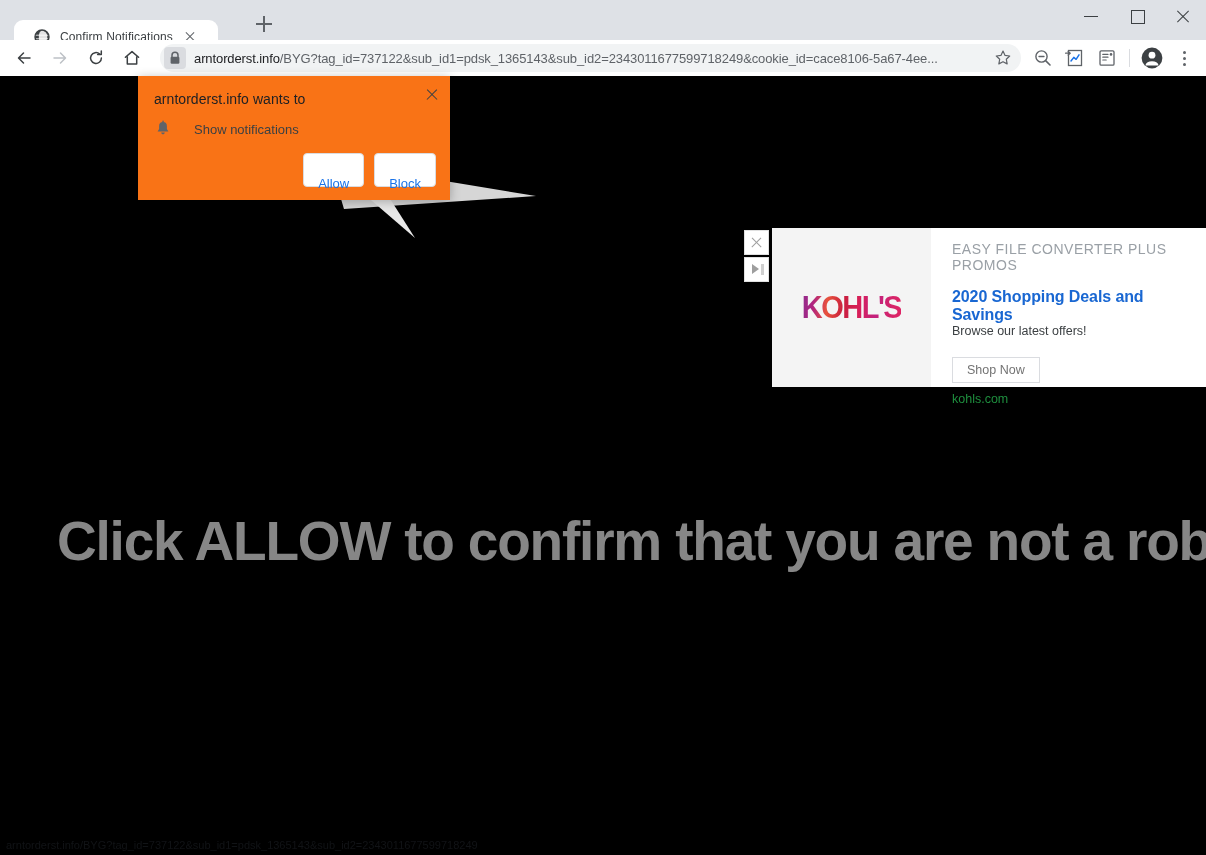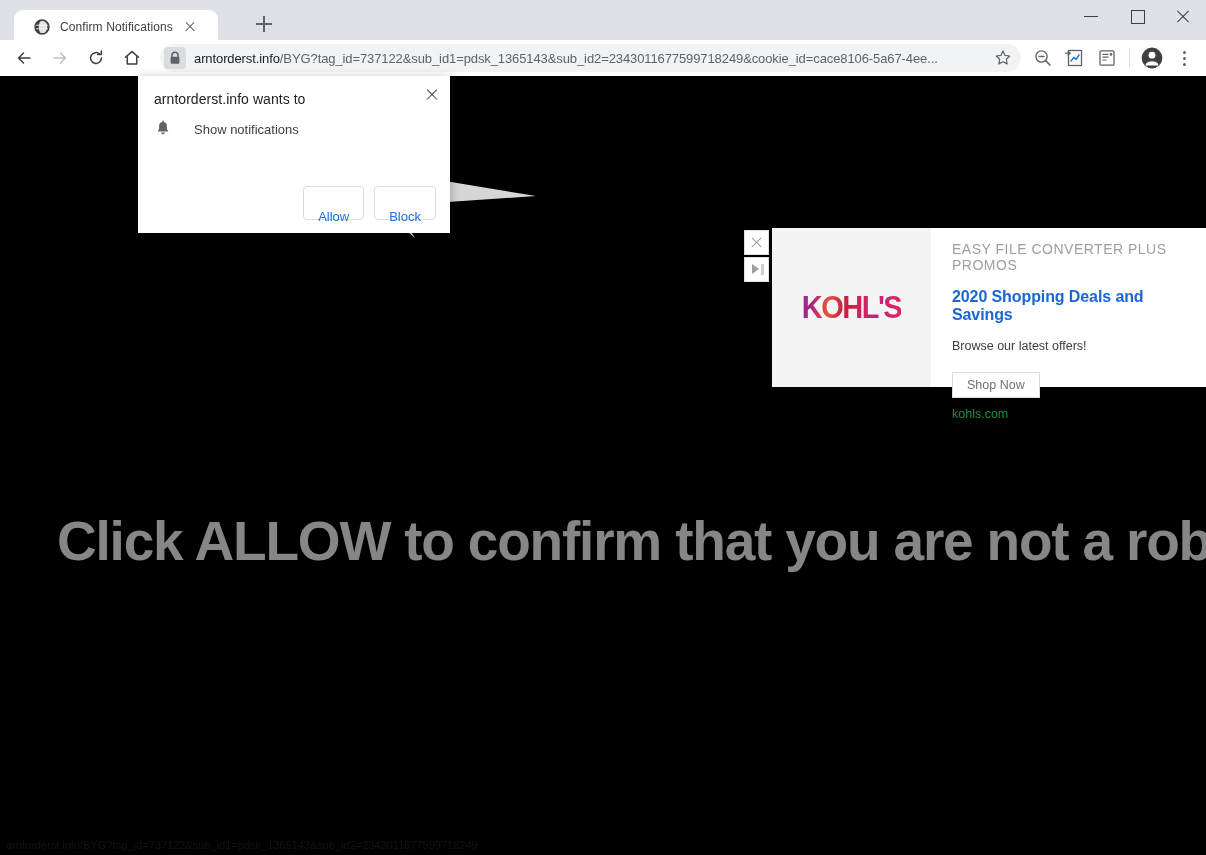--- a/index.html
+++ b/index.html
@@ -24,21 +24,21 @@
   
   .tab-strip {
     position: absolute;
     left: 0; top: 0;
     width: 1206px; height: 40px;
     background: #dee1e6;
   }
 
   .tab {
     position: absolute;
-    left: 14px; top: 10px;
+    left: 14px; top: 20px;
     width: 204px; height: 33px;
     background: #ffffff;
     border-radius: 9px 9px 0 0;
     display: flex;
     align-items: center;
     padding: 0 20px;
   }
 
   .tab-favicon {
     width: 16px; height: 16px;
@@ -277,22 +277,22 @@
     position: absolute;
     left: 355px; top: 188px;
     width: 70px; height: 62px;
     z-index: 6;
   }
 
   
   .perm-dialog {
     position: absolute;
     left: 138px; top: 76px;
-    width: 312px; height: 157px;
-    background: #ffffff;
+    width: 312px; height: 124px;
+    background: #f97316;
     box-shadow: 0 2px 10px rgba(0,0,0,.28);
     z-index: 10;
   }
 
   .perm-close {
     position: absolute;
     right: 8px; top: 8px;
     width: 20px; height: 20px;
     cursor: pointer;
   }
@@ -446,21 +446,20 @@
     text-transform: uppercase;
   }
   .ad-title {
     margin-top: 15px;
     font-size: 16px;
     font-weight: bold;
     color: #1967d2;
     letter-spacing: -.1px;
   }
   .ad-desc {
-    margin-top: 15px;
     font-size: 12.5px;
     color: #3c4043;
   }
   .ad-cta {
     margin-top: 19px;
     display: inline-block;
     border: 1px solid #dadce0;
     padding: 5px 14px;
     font-size: 12.5px;
     color: #737373;

